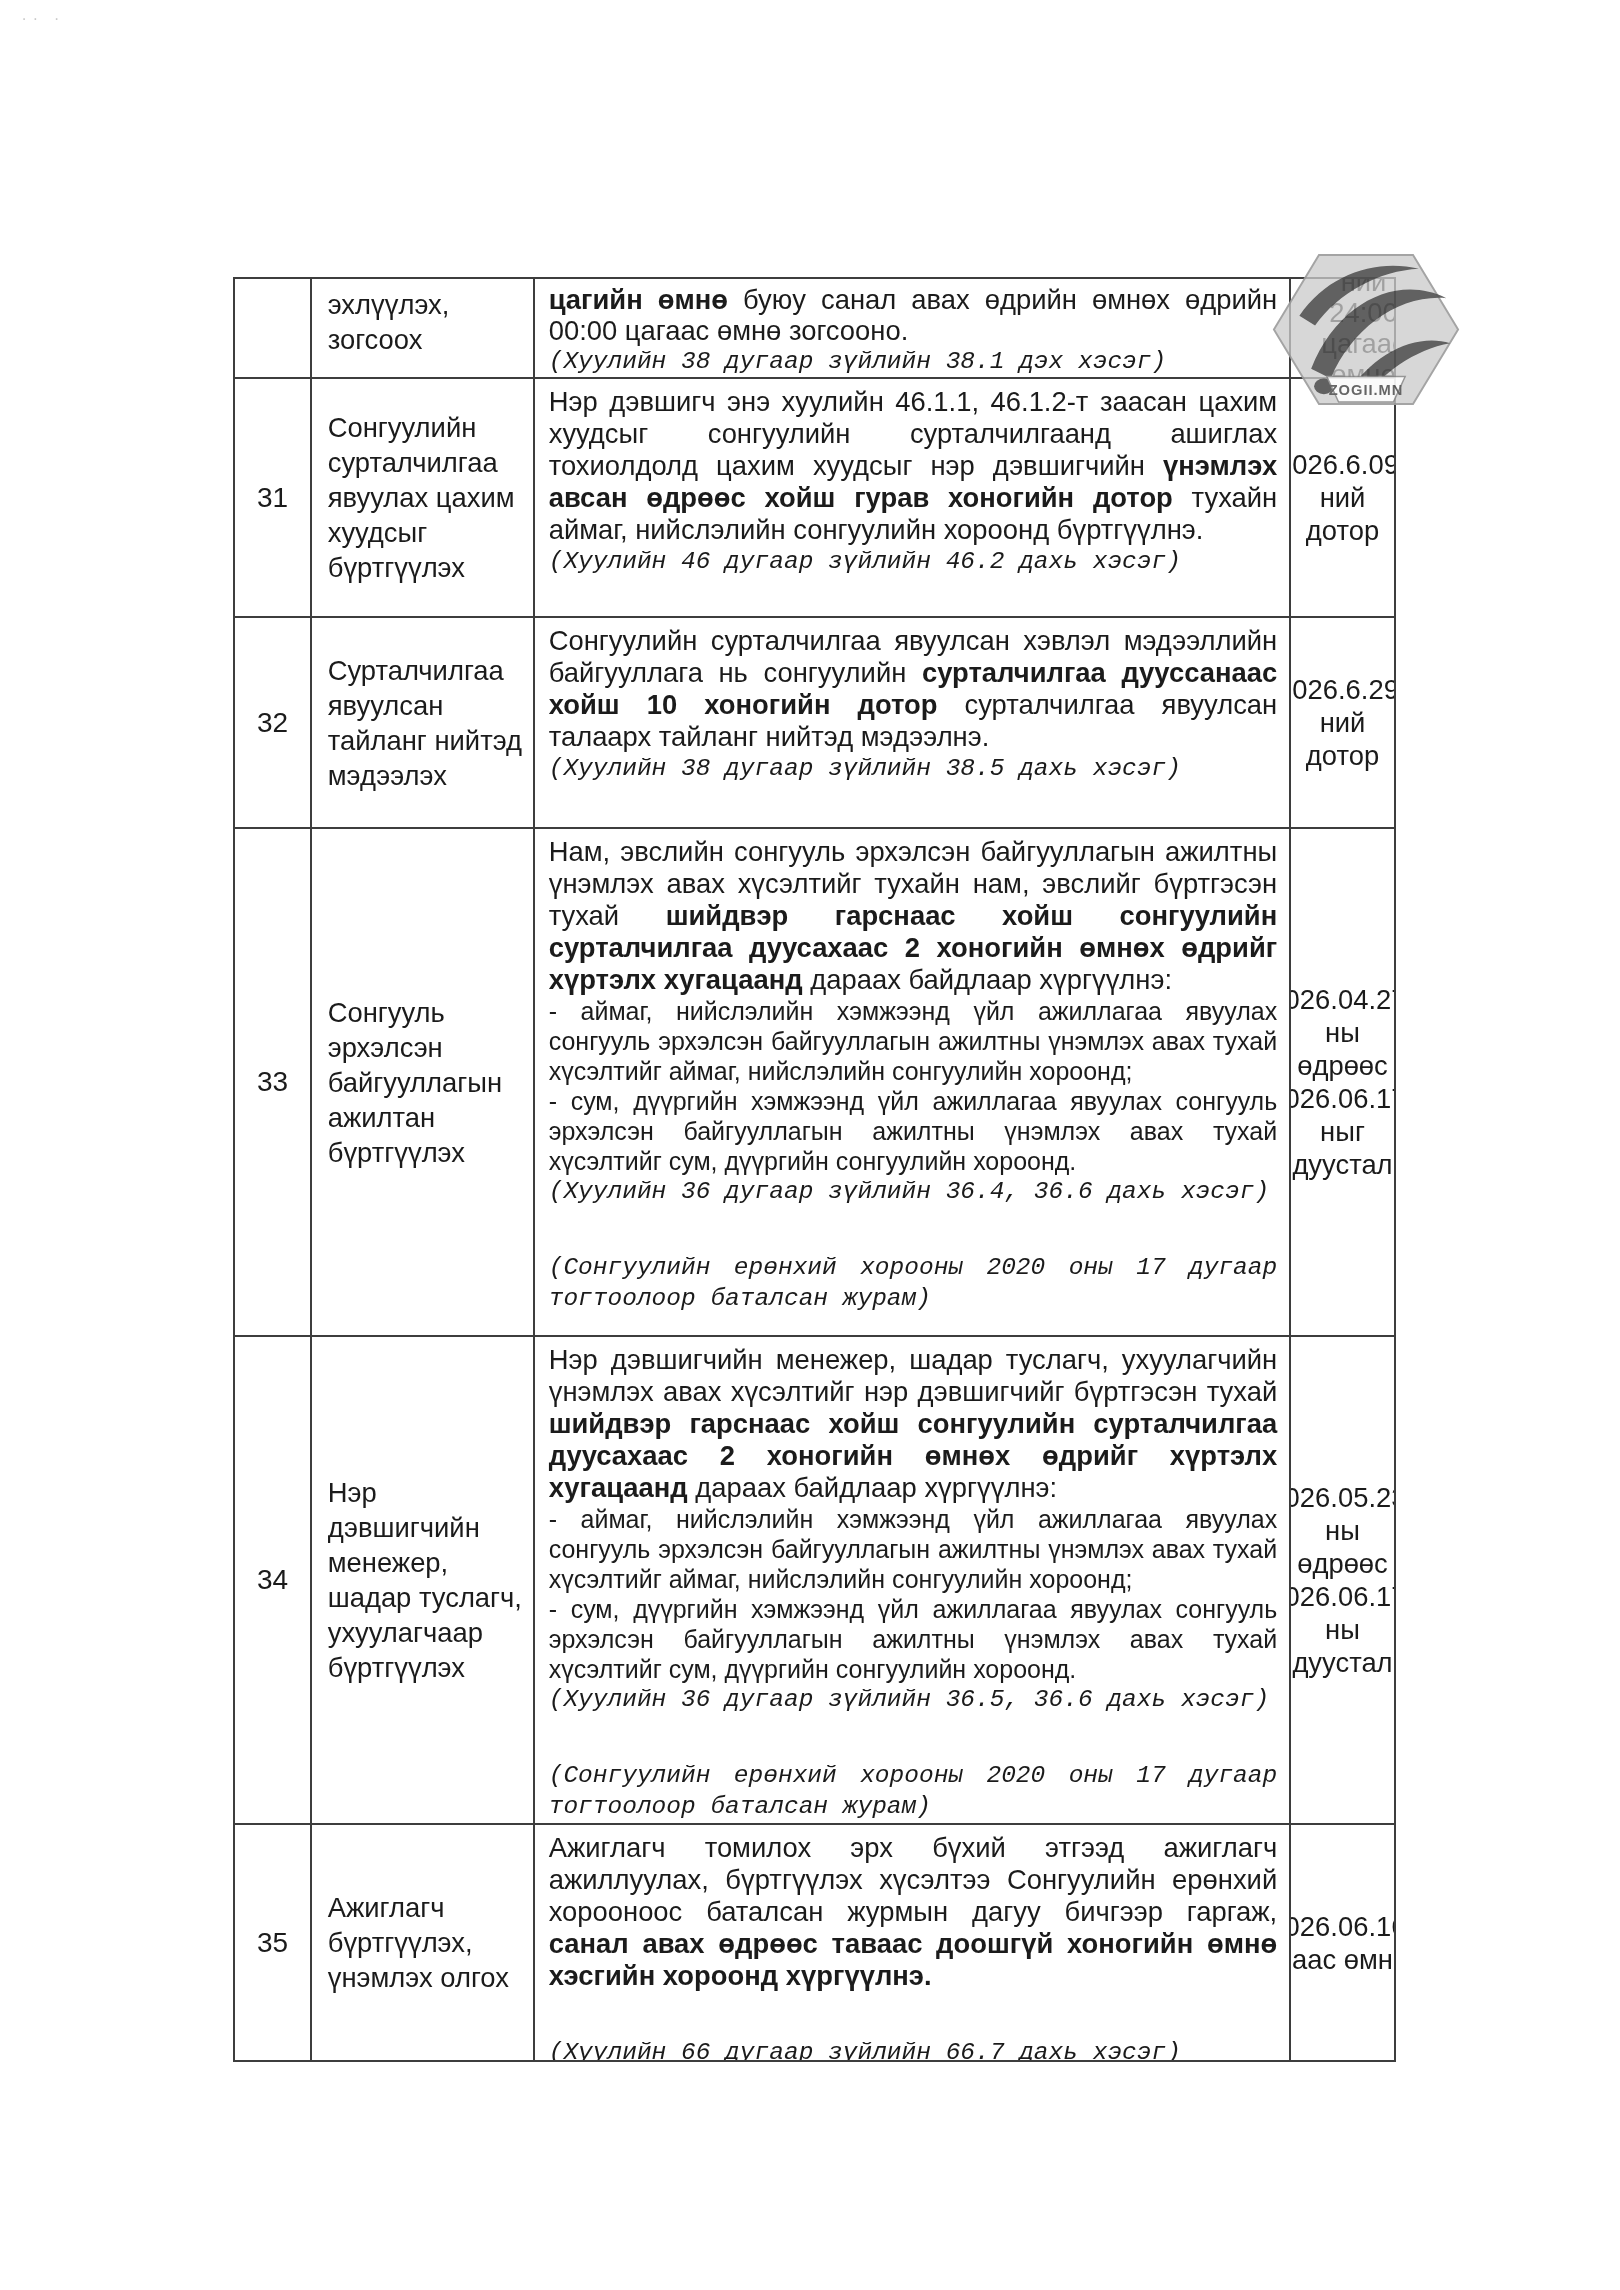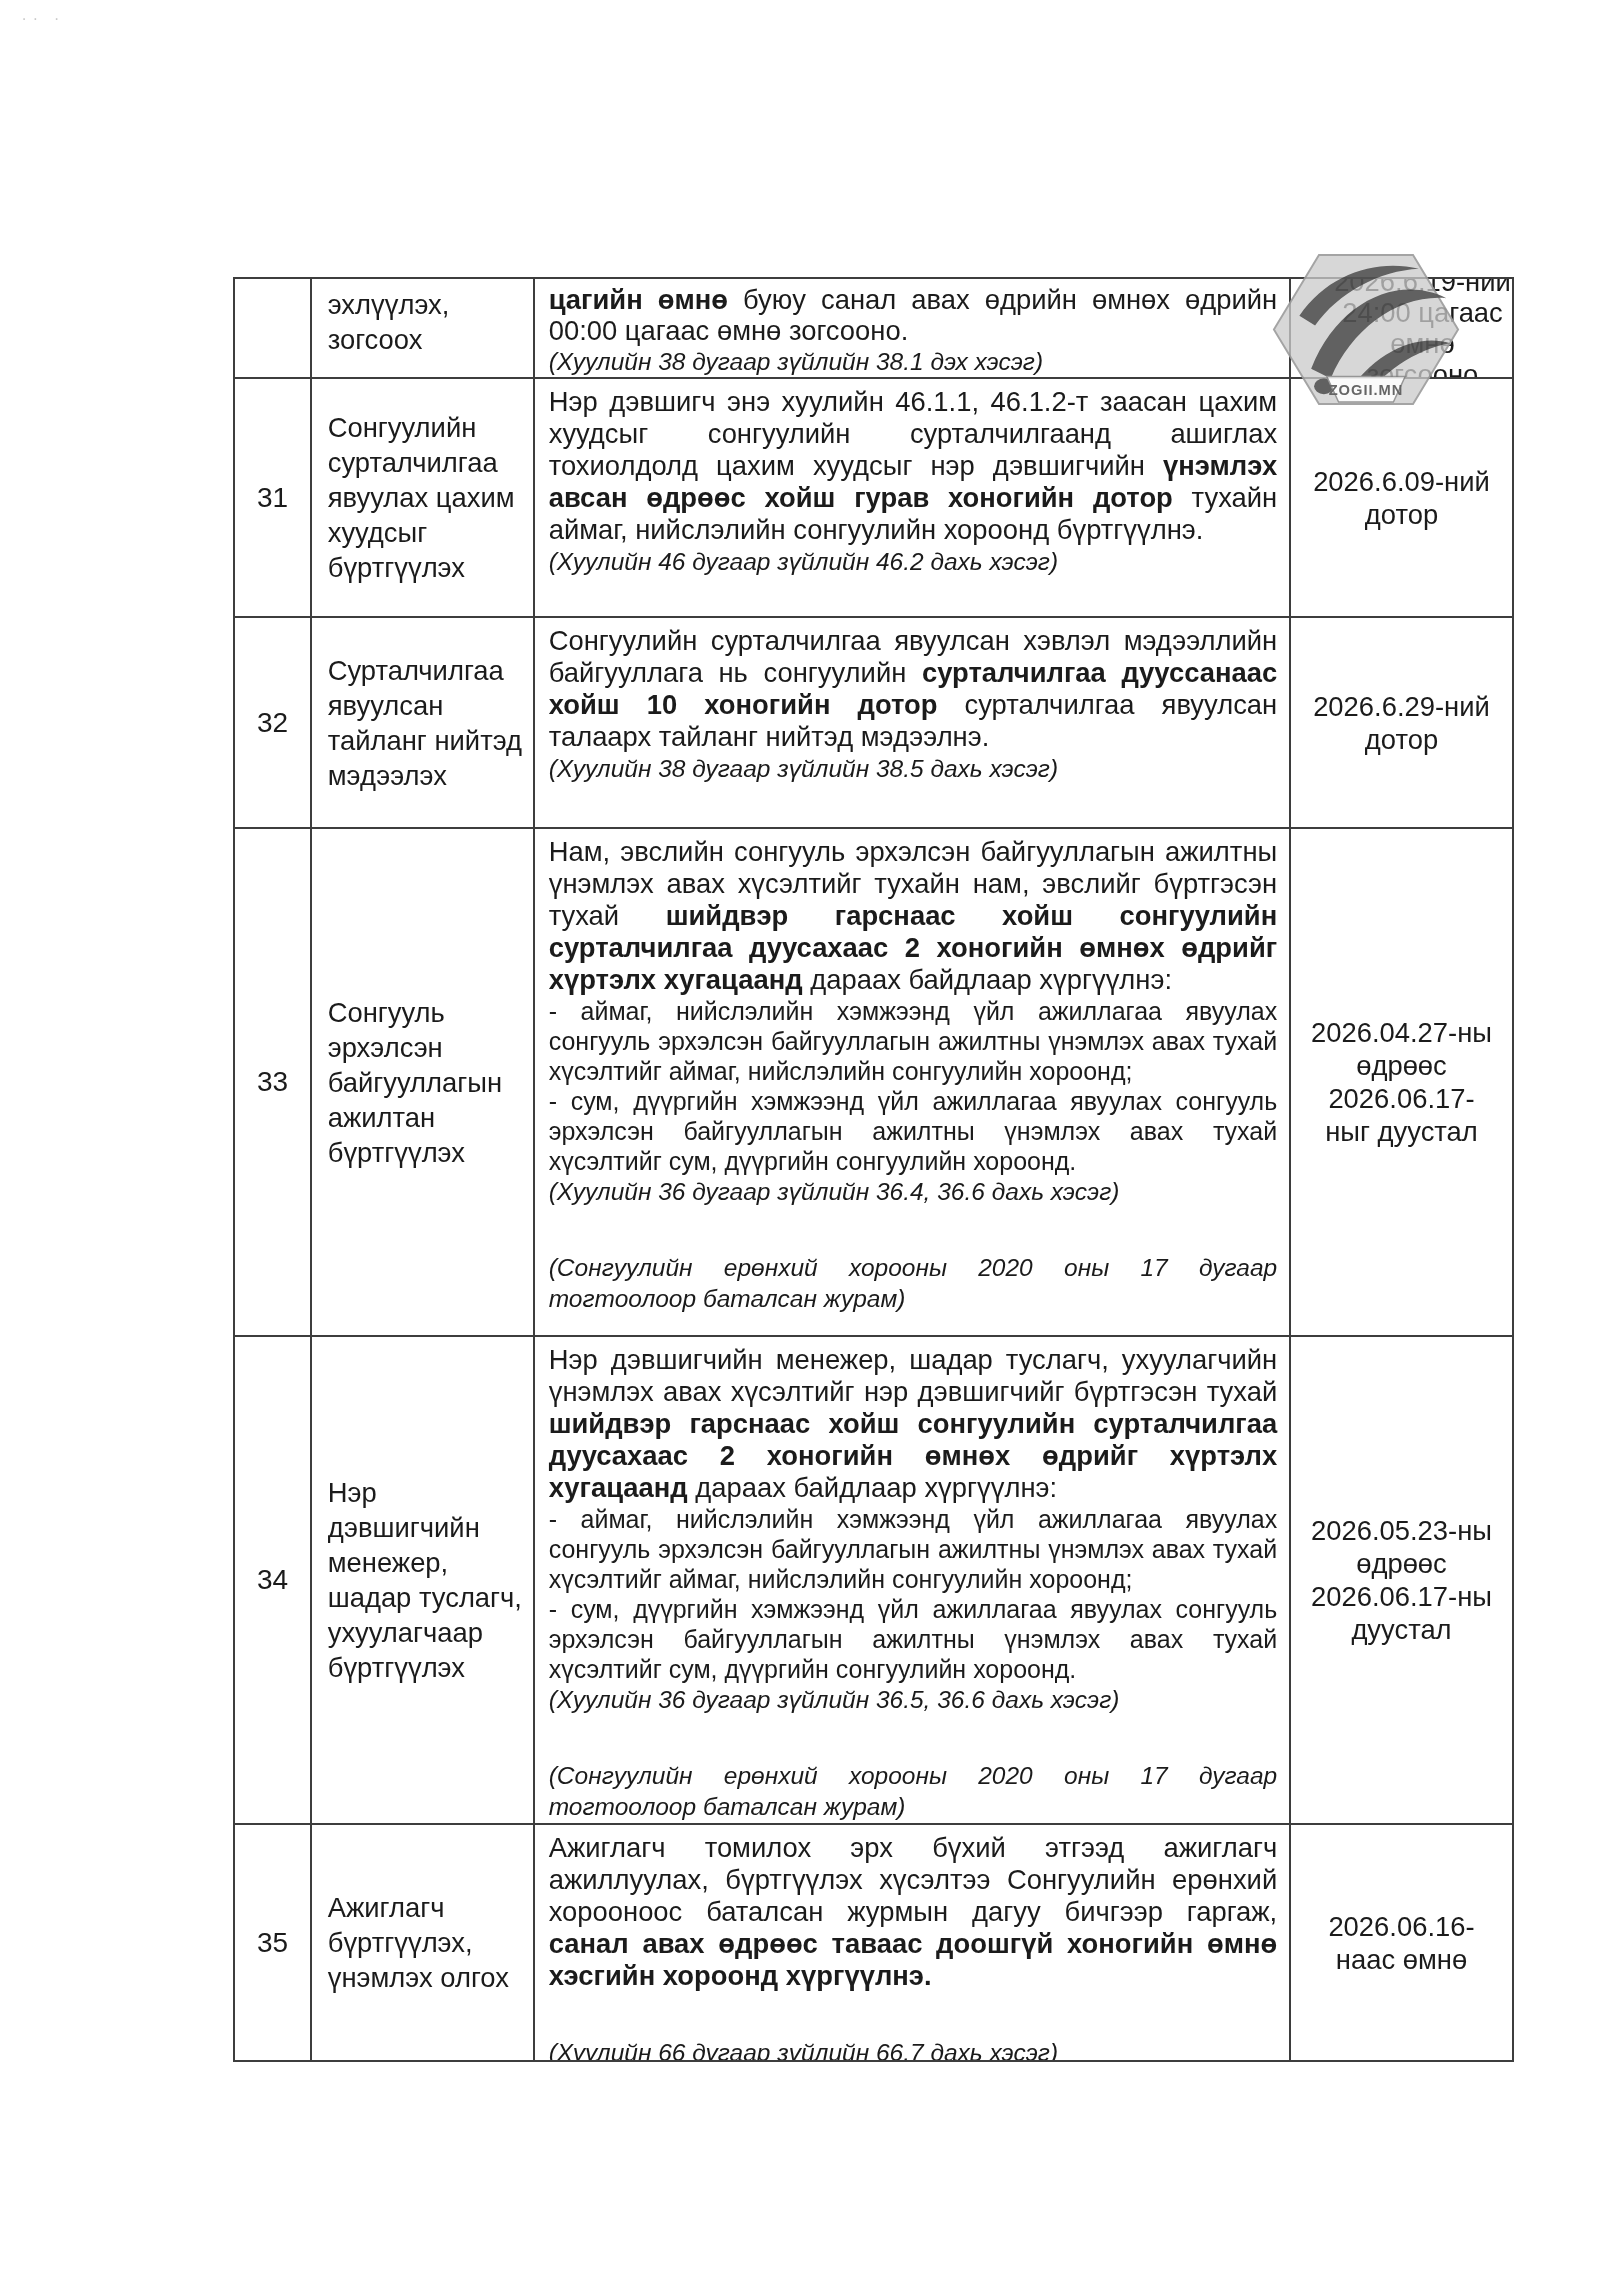--- a/index.html
+++ b/index.html
@@ -7,21 +7,21 @@
     width:1620px;height:2291px;position:relative;background:#ffffff;
     font-family:"Liberation Sans","DejaVu Sans",sans-serif;color:#1b1b1b;
     overflow:hidden;
   }
   .scan-noise{
     position:absolute;left:21.6px;top:9.8px;width:118px;height:13.7px;
     color:#c9c9c9;font-size:15.7px;letter-spacing:5.9px;user-select:none;
   }
   
   .doc-table{
-    position:absolute;left:233px;top:277px;width:1281px;
+    position:absolute;left:233px;top:277px;width:1163px;
     border:2px solid #3d3d3d;box-sizing:border-box;background:#fff;
   }
   .row{display:flex;box-sizing:border-box;border-top:2px solid #3d3d3d;}
   .row:first-child{border-top:none;}
   .row:nth-child(1){height:98px;}
   .row:nth-child(2){height:239px;}
   .row:nth-child(3){height:211px;}
   .row:nth-child(4){height:508px;}
   .row:nth-child(5){height:488px;}
   .row:nth-child(6){height:237px;}
@@ -34,21 +34,21 @@
   .c-name{
     width:223px;flex:0 0 223px;display:flex;align-items:center;
     font-size:27.4px;line-height:35px;padding:3.9px 7.8px 3.9px 15.7px;
   }
   .c-desc{
     width:756px;flex:0 0 756px;padding:6.9px 11.8px 0 13.7px;
     font-size:27.4px;line-height:32px;text-align:justify;
   }
   .c-desc p{margin:0;}
   .c-desc p.bullet{font-size:25px;line-height:30px;}
-  .c-desc p.cite{font-size:24.5px;line-height:31px;font-style:italic;}
+  .c-desc p.cite{font-size:24.5px;line-height:31px;font-style:italic;font-family:Liberation Mono, monospace;}
   .c-desc p.gap{margin-top:45px;}
   .c-date{
     width:226px;flex:1 1 auto;display:flex;align-items:center;justify-content:center;
     text-align:center;font-size:27.4px;line-height:33px;white-space:pre-line;
   }
   .row.cont .c-name{align-items:flex-start;padding-top:7.8px;}
   .row.cont .c-desc{padding-top:4.9px;line-height:31px;}
   .row.cont .c-date{line-height:31px;padding-left:42px;}
   
   .watermark{

